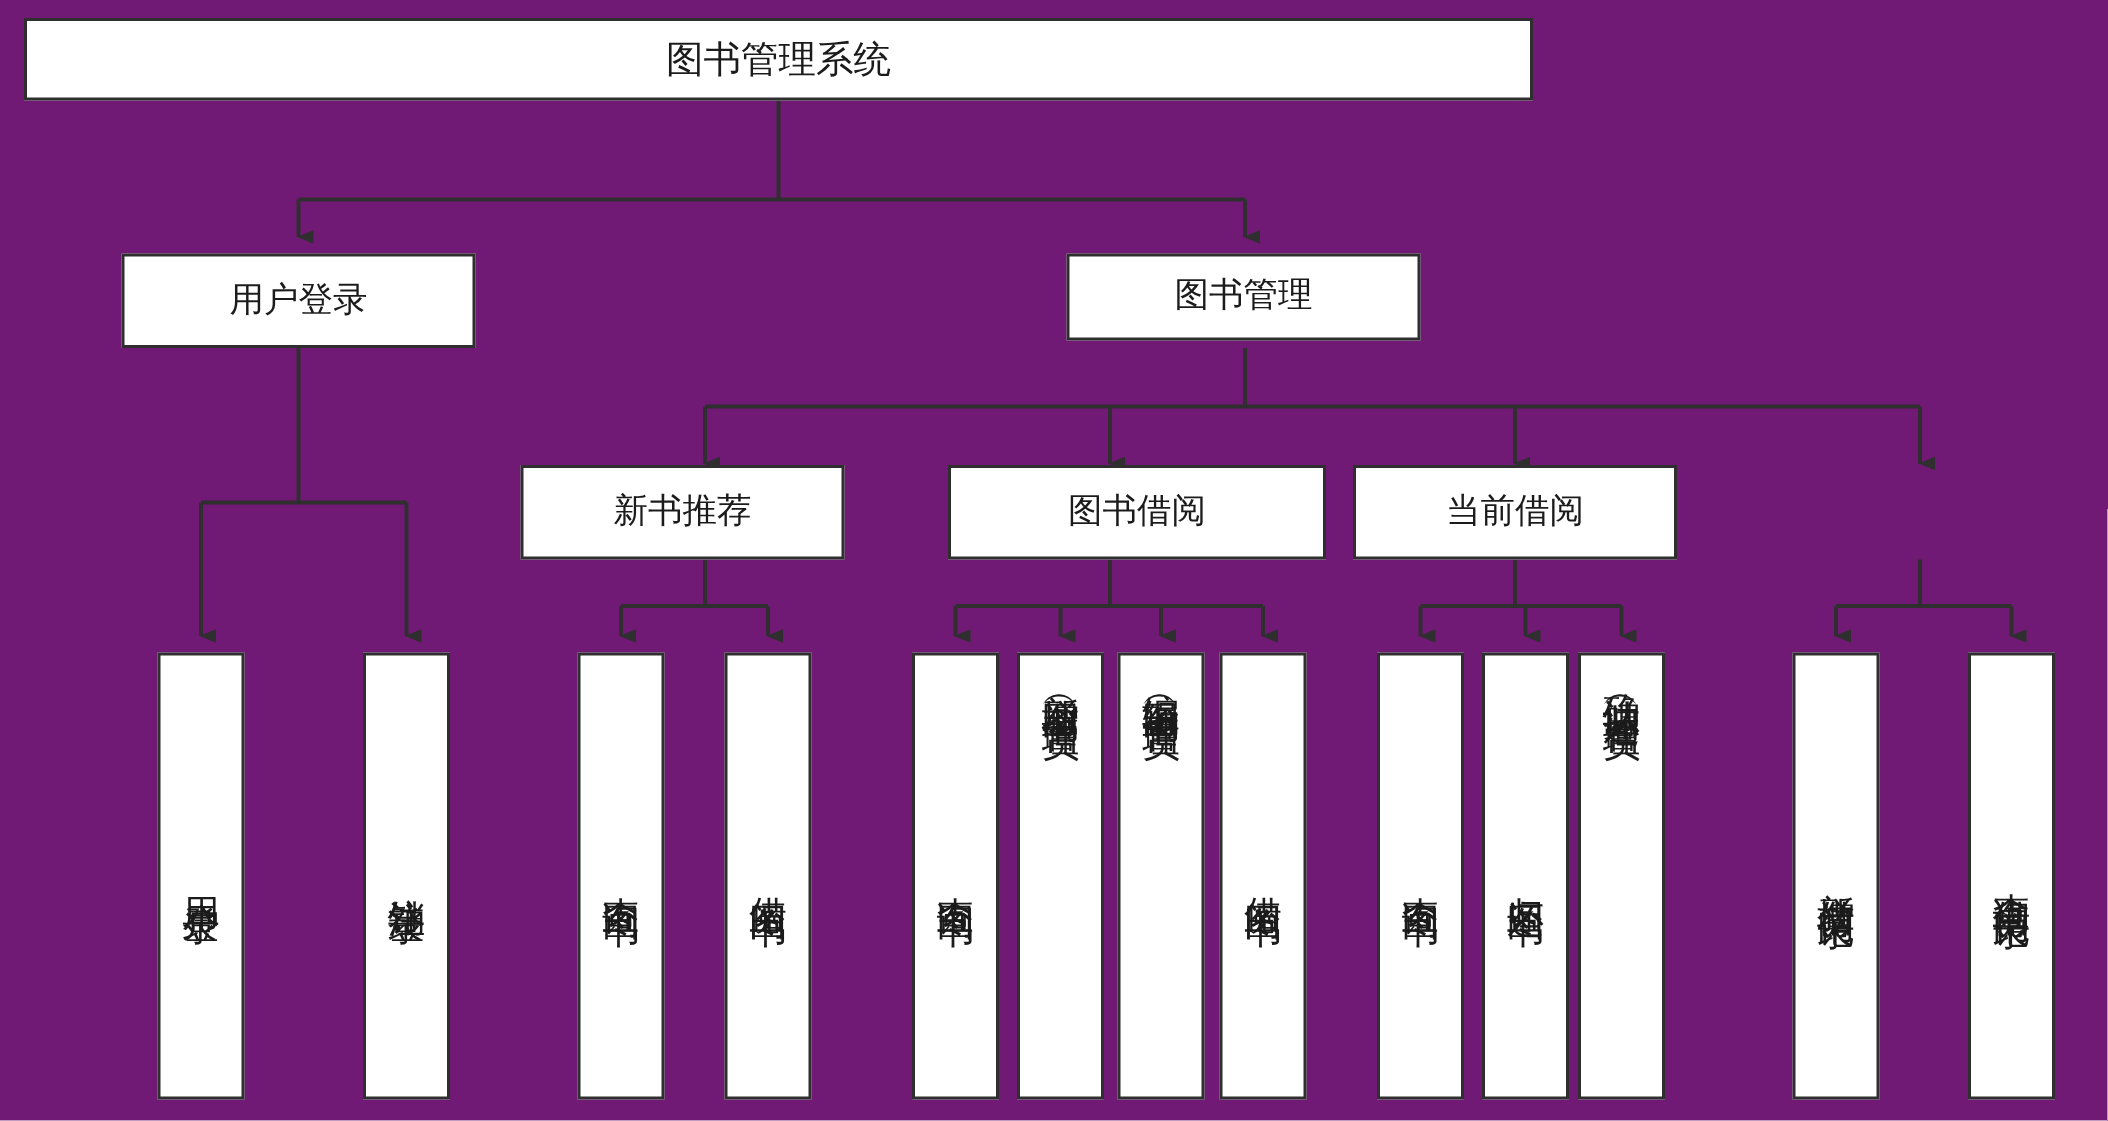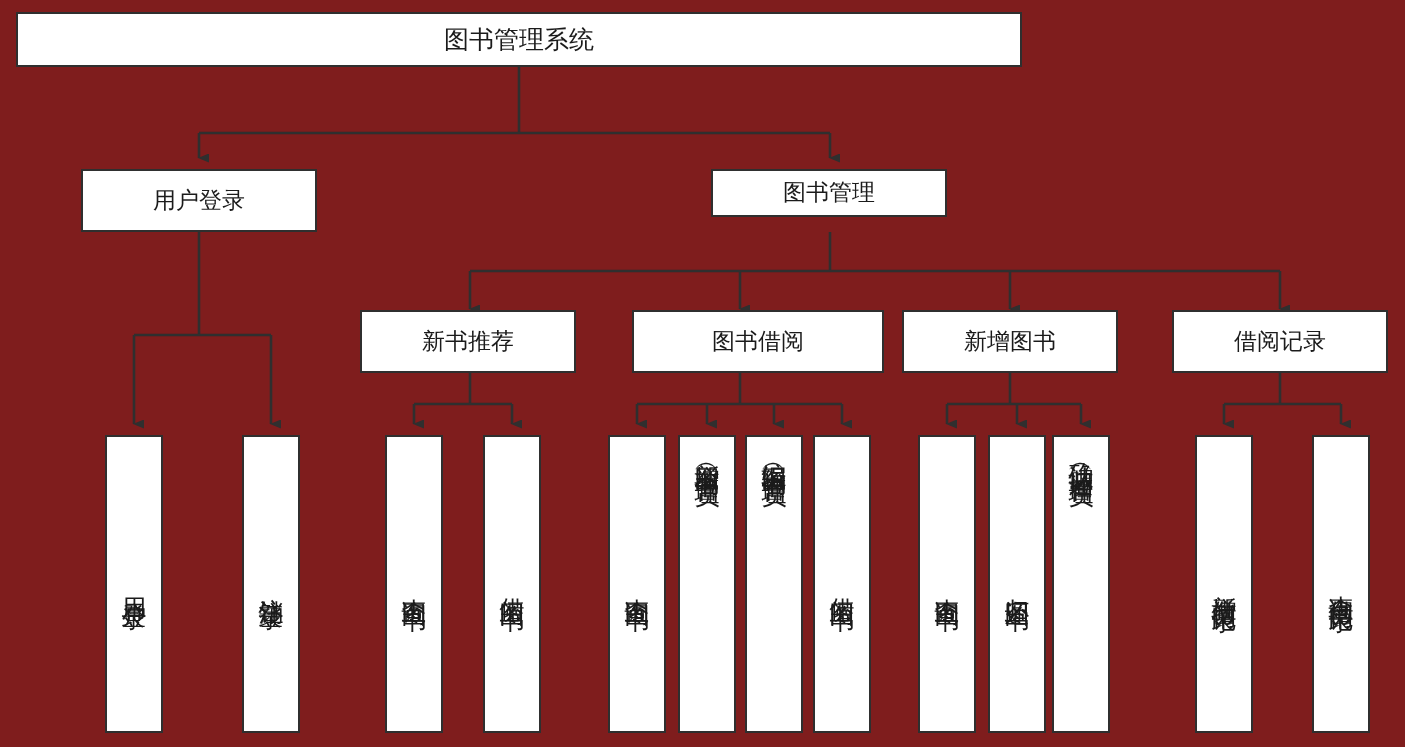--- a/index.html
+++ b/index.html
@@ -8,21 +8,21 @@
     padding: 0;
     background: #ffffff;
   }
   body {
     font-family: "DejaVu Sans", "Liberation Sans", sans-serif;
   }
   #diagram-canvas {
     position: relative;
     width: 1405px;
     height: 747px;
-    background: #7f1d1d;
+    background: #701a75;
     overflow: hidden;
   }
   #edge-layer {
     position: absolute;
     left: 0;
     top: 0;
     width: 1405px;
     height: 747px;
     pointer-events: none;
   }
@@ -132,35 +132,32 @@
     </g>
   </svg>
 
   <div class="node level-root" style="left:16px; top:12px; width:1006px; height:55px;">
     <span class="node-label">图书管理系统</span>
   </div>
 
   <div class="node level-1" style="left:81px; top:169px; width:236px; height:63px;">
     <span class="node-label">用户登录</span>
   </div>
-  <div class="node level-1" style="left:711px; top:169px; width:236px; height:48px;">
+  <div class="node level-1" style="left:711px; top:169px; width:236px; height:58px;">
     <span class="node-label">图书管理</span>
   </div>
 
-  <div class="node level-2" style="left:360px; top:310px; width:216px; height:63px;">
+  <div class="node level-2" style="left:347px; top:310px; width:216px; height:63px;">
     <span class="node-label">新书推荐</span>
   </div>
   <div class="node level-2" style="left:632px; top:310px; width:252px; height:63px;">
     <span class="node-label">图书借阅</span>
   </div>
   <div class="node level-2" style="left:902px; top:310px; width:216px; height:63px;">
-    <span class="node-label">新增图书</span>
-  </div>
-  <div class="node level-2" style="left:1172px; top:310px; width:216px; height:63px;">
-    <span class="node-label">借阅记录</span>
+    <span class="node-label">当前借阅</span>
   </div>
 
   <div class="node level-leaf v-mid" style="left:105px; top:435px; width:58px; height:298px;">
     <span class="node-label">用户登录</span>
   </div>
   <div class="node level-leaf v-mid" style="left:242px; top:435px; width:58px; height:298px;">
     <span class="node-label">注销登录</span>
   </div>
 
   <div class="node level-leaf v-mid" style="left:385px; top:435px; width:58px; height:298px;">

